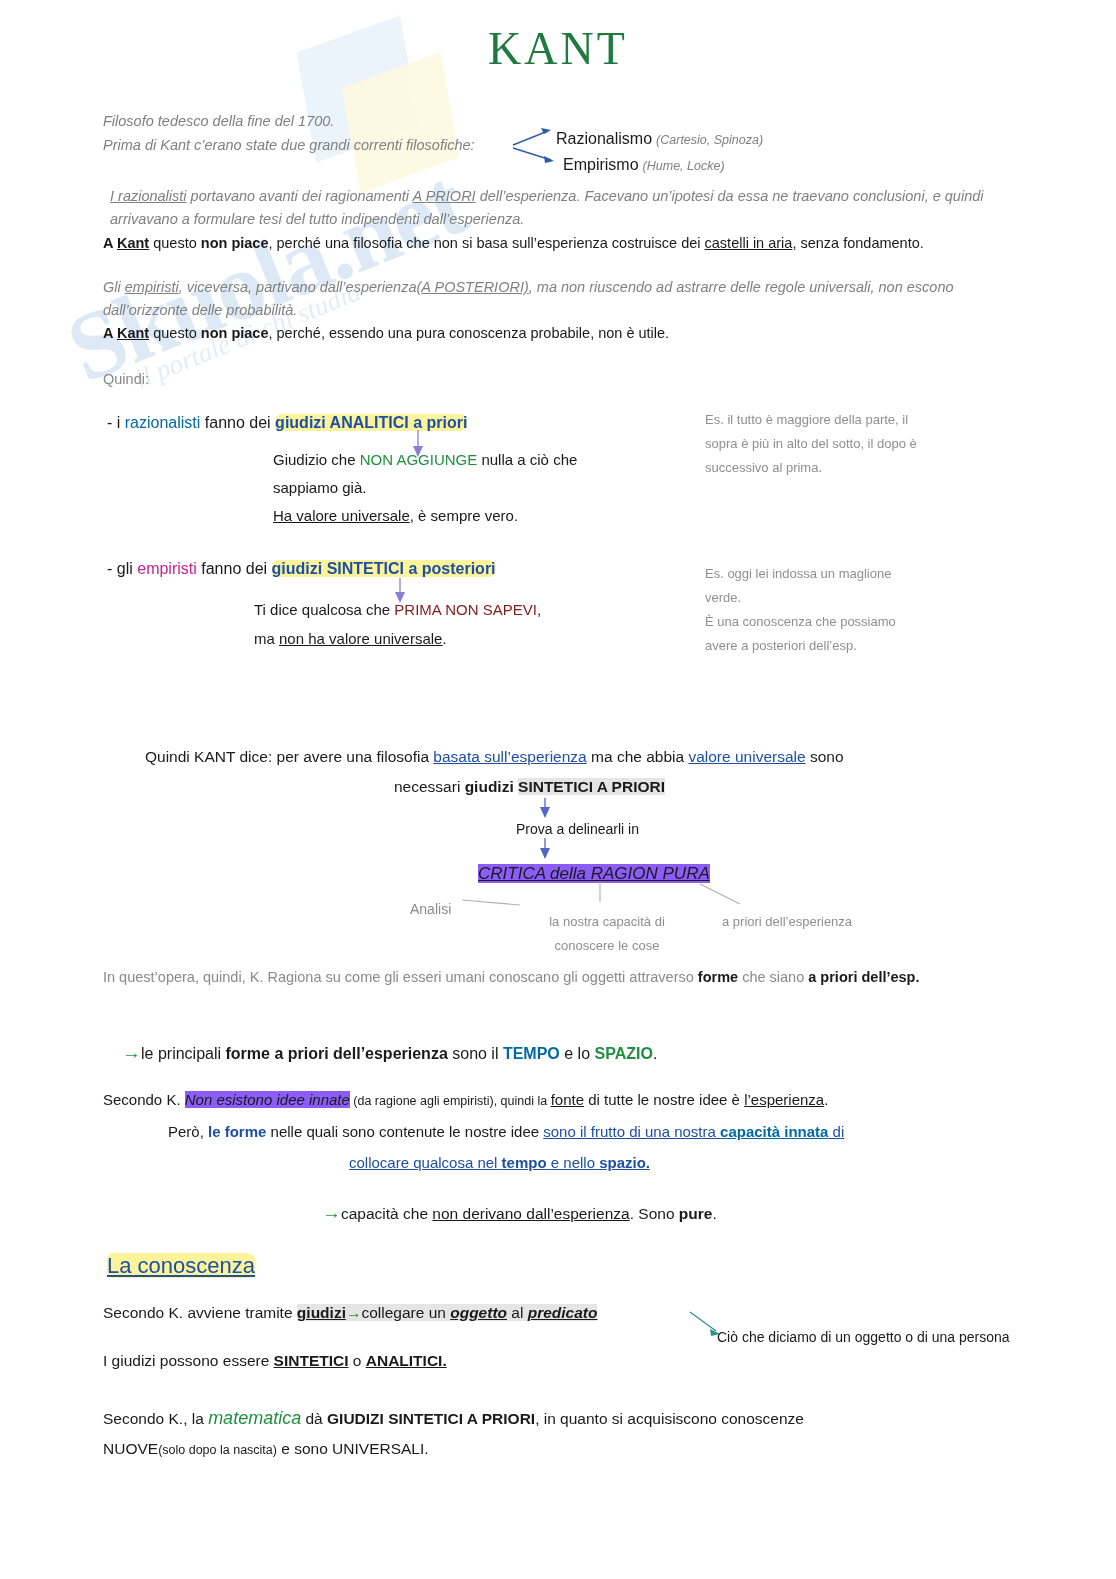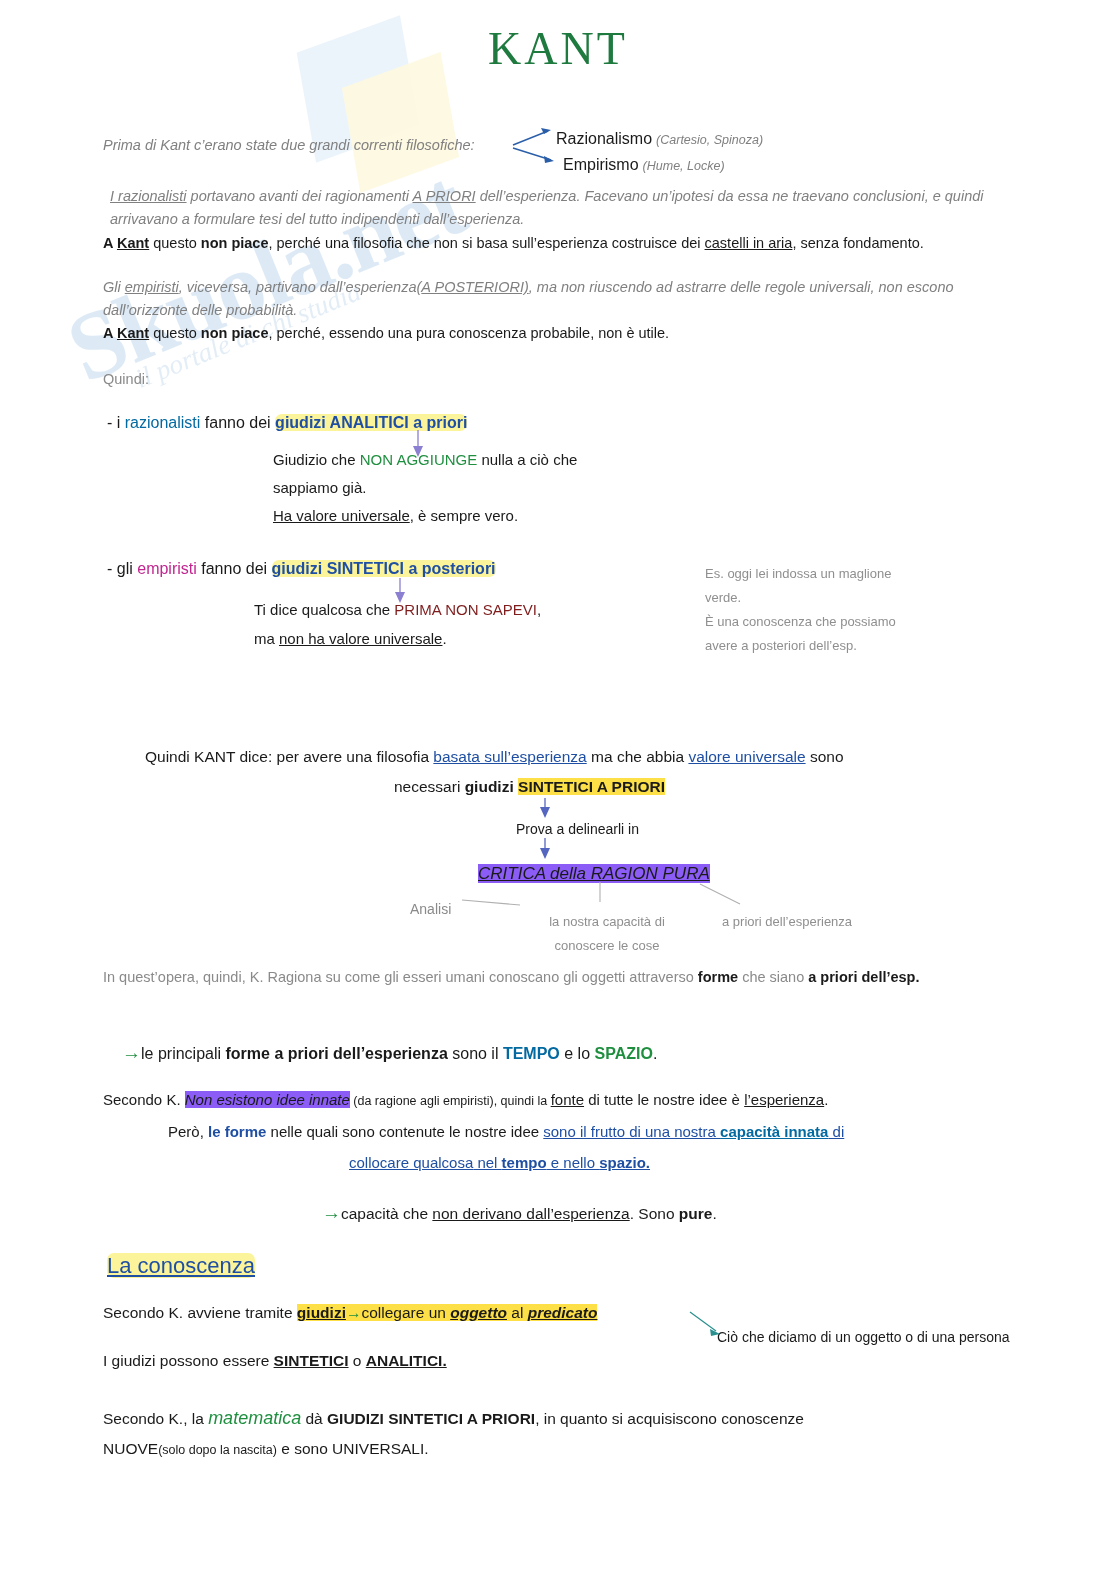--- a/index.html
+++ b/index.html
@@ -97,21 +97,21 @@
   .u { text-decoration: underline; }
   .b { font-weight: bold; }
   .i { font-style: italic; }
   .blue { color: #1f4fa3; }
   .red { color: #0369a1; }
   .green { color: #1f8f3f; }
   .magenta { color: #c2258f; }
   .teal { color: #7f1d1d; margin-top: 20px; }
   .orange-hl { background: #8b5cf6; font-style: italic; }
   .yellow-hl { background: #fbf49a; border-radius: 7px; }
-  .green-hl { background: #fde047; }
+  .green-hl { background: #e5e5e5; }
   .grey { color: #8a8a8a; }
 
   .small { font-size: 12.5px; }
   .es {
     position: absolute;
     font-size: 13px;
     line-height: 1.85;
     color: #8f8f8f;
   }
 
@@ -130,20 +130,23 @@
 
   <div class="watermark">
     <div class="wm-shape1"></div>
     <div class="wm-shape2"></div>
     <div class="wm-text">Skuola.net</div>
     <div class="wm-sub">il  portale  di  chi  studia</div>
   </div>
 
   <div class="doc-title">KANT</div>
 
+  <div class="blk grey-i" style="left:103px; top:110px; width:470px;">
+    <span>Filosofo tedesco della fine del 1700.</span>
+  </div>
   <div class="blk grey-i" style="left:103px; top:134px; width:470px;">
     <span>Prima di Kant c’erano state due grandi correnti filosofiche:</span>
   </div>
 
   <div class="blk" style="left:556px; top:126px;">
     <span style="font-size:16px;">Razionalismo</span>
     <span class="grey-i small">(Cartesio, Spinoza)</span>
   </div>
   <div class="blk" style="left:563px; top:152px;">
     <span style="font-size:16px;">Empirismo</span>
@@ -168,20 +171,21 @@
 
   <div class="blk" style="left:107px; top:410px; font-size:16px;">
     <span>- i </span><span class="red">razionalisti</span><span> fanno dei </span><span class="b yellow-hl blue">giudizi ANALITICI a priori</span>
   </div>
 
   <div class="blk" style="left:273px; top:446px; width:370px; font-size:15px; line-height:1.85;">
     <span>Giudizio che </span><span class="green">NON AGGIUNGE</span><span> nulla a ciò che sappiamo già.</span><br>
     <span class="u">Ha valore universale</span><span>, è sempre vero.</span>
   </div>
 
+  <div class="es" style="left:705px; top:408px; width:230px;">Es. il tutto è maggiore della parte, il sopra è più in alto del sotto, il dopo è successivo al prima.</div>
 
   <div class="blk" style="left:107px; top:556px; font-size:16px;">
     <span>- gli </span><span class="magenta">empiristi</span><span> fanno dei </span><span class="b yellow-hl blue">giudizi SINTETICI a posteriori</span>
   </div>
 
   <div class="blk" style="left:254px; top:596px; width:400px; font-size:15px; line-height:1.9;">
     <span>Ti dice qualcosa che </span><span class="teal">PRIMA NON SAPEVI</span><span>,</span><br>
     <span>ma </span><span class="u">non ha valore universale</span><span>.</span>
   </div>
 

